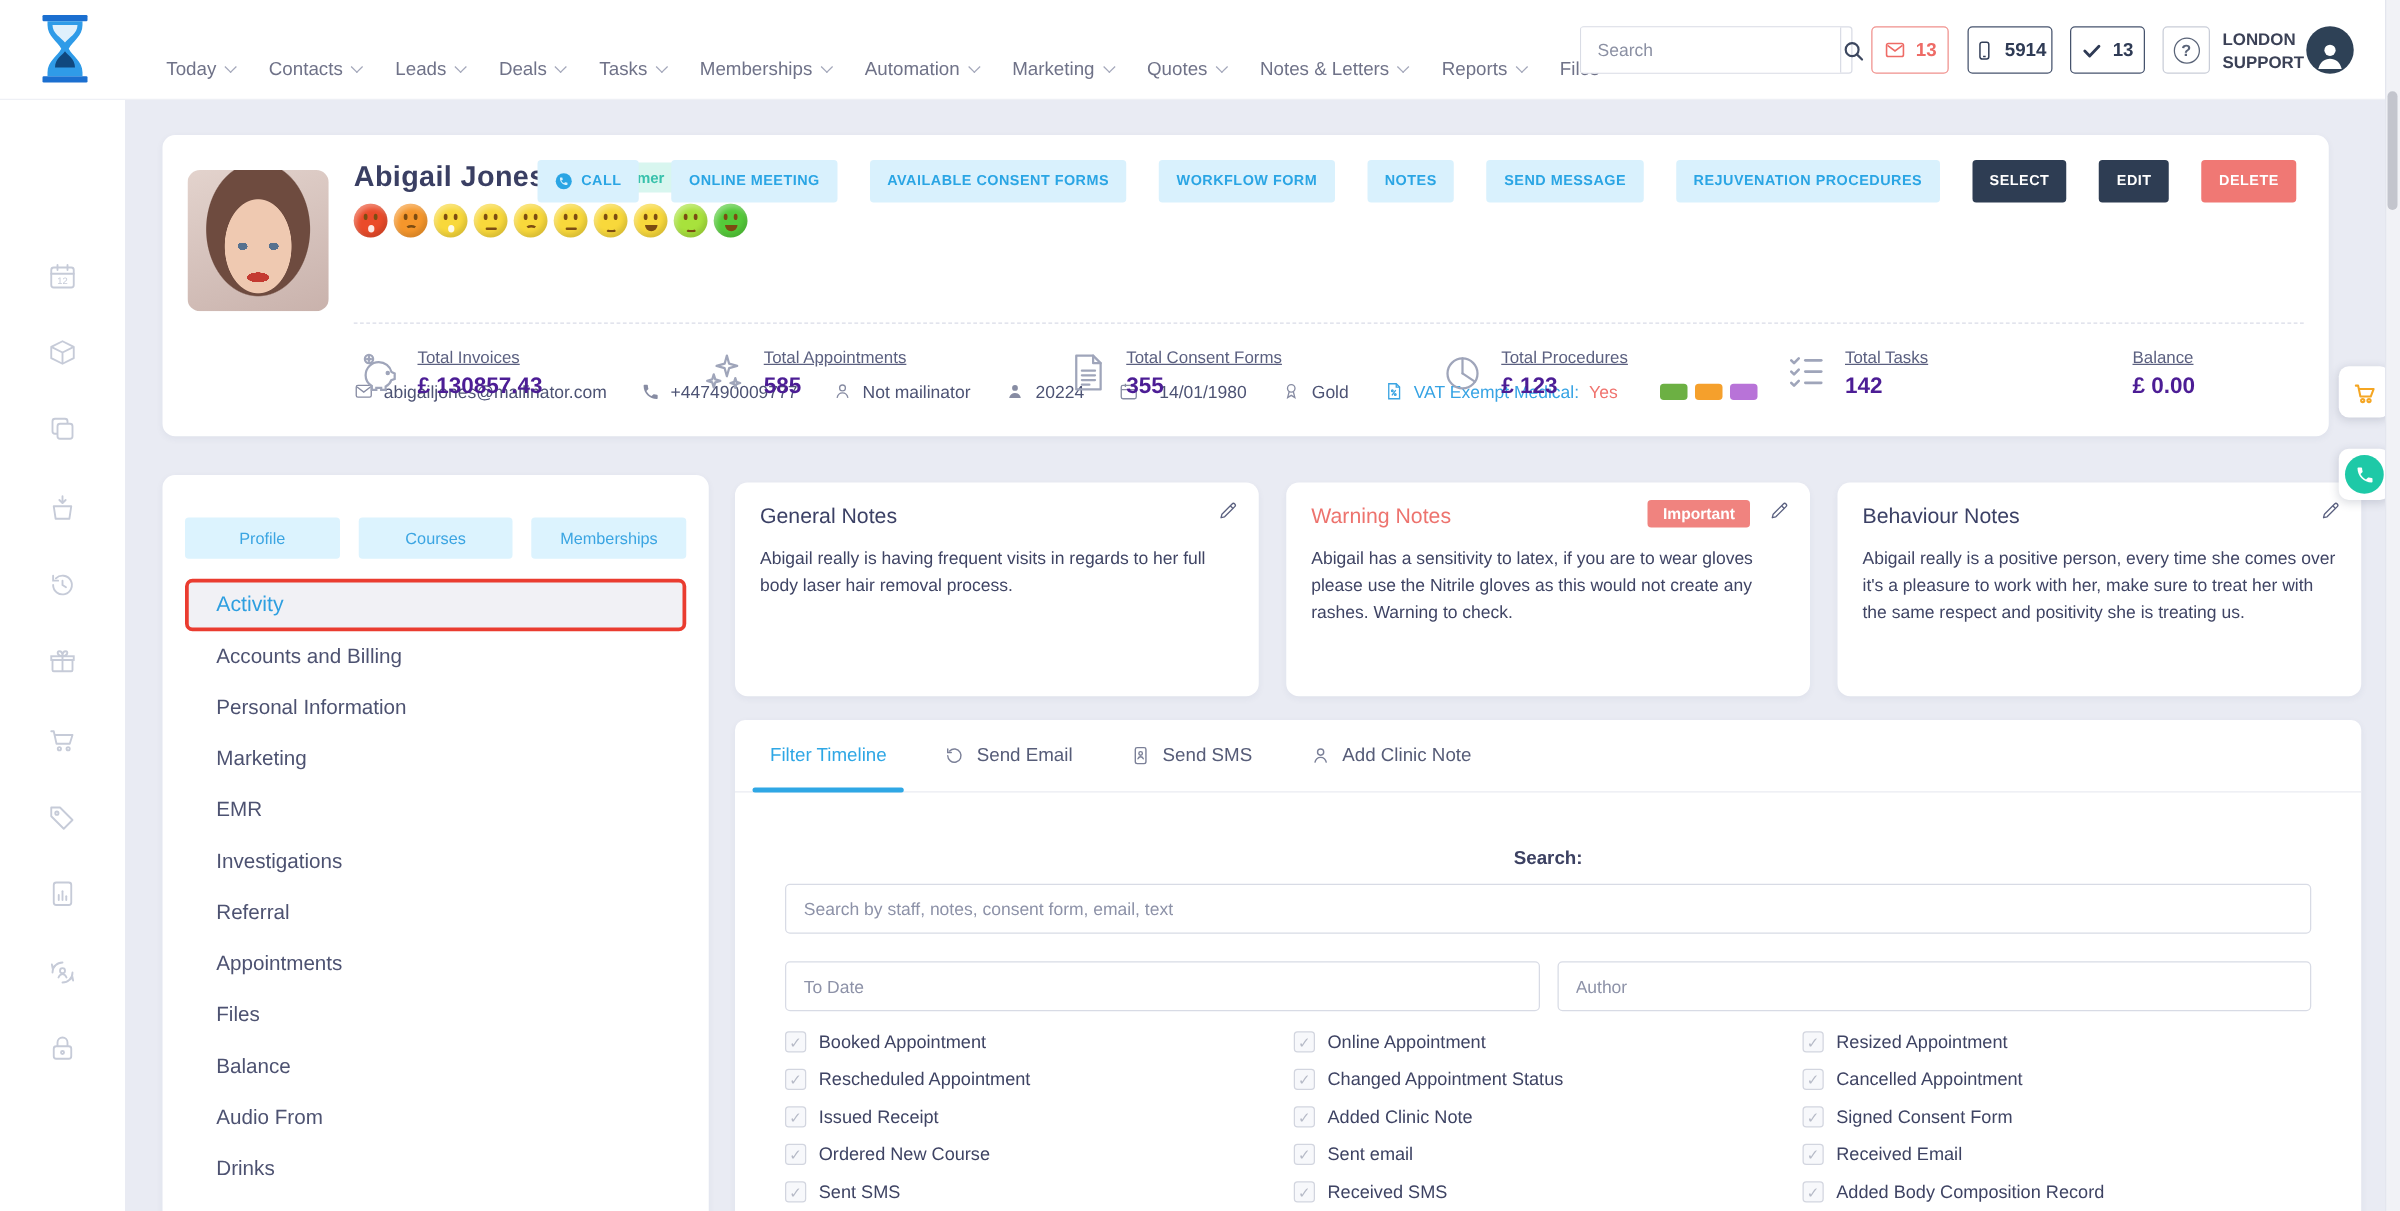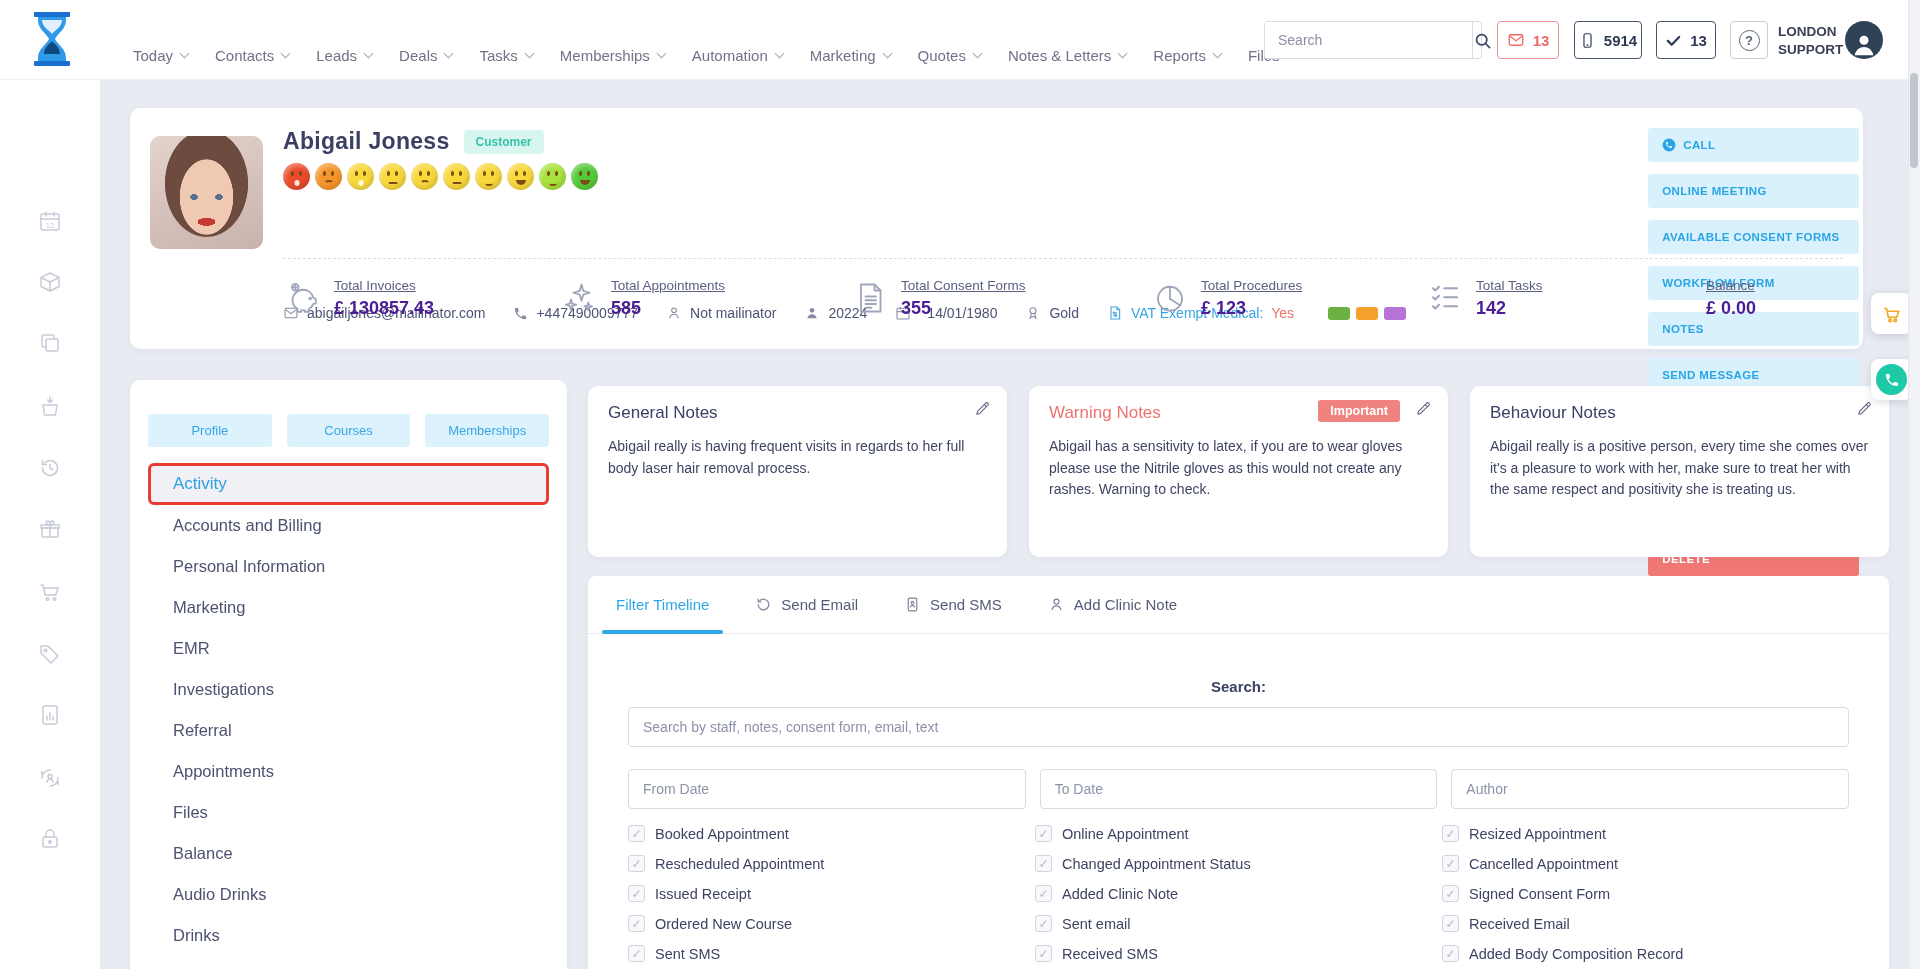--- a/index.html
+++ b/index.html
@@ -57,21 +57,21 @@
   .m-sadopen i { bottom:4px; width:5px; height:6px; background:rgba(255,255,255,.88); border-radius:50%; }
 
   .contact-row { position:absolute; left:153px; top:197px; display:flex; align-items:center; gap:28px; font-size:14px; color:#4d5374; }
   .c-item { display:flex; align-items:center; gap:8px; }
   .c-item .cicon { color:#878ca3; }
   .vat-label { color:#36a3e4; }
   .vat-value { color:#f0736e; }
   .chips { display:flex; gap:6px; margin-left:6px; }
   .chip { width:22px; height:13px; border-radius:3px; display:inline-block; }
 
-  .action-row { position:absolute; top:20px; right:4px; display:flex; gap:12px;flex-direction:column; }
+  .action-row { position:absolute; top:20px; right:26px; display:flex; gap:26px; }
   .btn { height:34px; border:none; border-radius:3px; font-size:11.5px; font-weight:700; letter-spacing:.4px; display:flex; align-items:center; padding:0 14px; gap:7px; cursor:pointer; font-family:inherit; white-space:nowrap; }
   .btn-light { background:#d9f1fd; color:#2aa5e4; }
   .btn-dark { background:#2e3d53; color:#fff; }
   .btn-danger { background:#f07874; color:#fff; }
 
   .dashed-div { position:absolute; left:153px; top:150px; width:1560px; border-top:1px dashed #d9dce8; }
   .stats { position:absolute; left:0; top:170px; width:100%; }
   .stat { position:absolute; display:flex; gap:13px; align-items:flex-start; }
   .stat .sicon { color:#9fa5ba; margin-top:2px; }
   .stat-label { font-size:13.5px; color:#5b6080; margin-bottom:5px;text-decoration:underline; }
@@ -516,21 +516,21 @@
   <div class="active-item">Activity</div>
   <div class="menu-item">Accounts and Billing</div>
   <div class="menu-item">Personal Information</div>
   <div class="menu-item">Marketing</div>
   <div class="menu-item">EMR</div>
   <div class="menu-item">Investigations</div>
   <div class="menu-item">Referral</div>
   <div class="menu-item">Appointments</div>
   <div class="menu-item">Files</div>
   <div class="menu-item">Balance</div>
-  <div class="menu-item">Audio Drinks</div>
+  <div class="menu-item">Audio From</div>
   <div class="menu-item">Drinks</div>
 </div>
 
 <div class="card note-card note-general">
   <div class="note-title">General Notes</div>
   <div class="pencil">
     <svg viewBox="0 0 24 24" width="17" height="17" fill="none" stroke="currentColor" stroke-width="1.5" stroke-linejoin="round">
         <path d="m4 20 1-4L16.5 4.5a2.1 2.1 0 0 1 3 3L8 19l-4 1z"></path>
         <line x1="14.5" y1="6.5" x2="17.5" y2="9.5"></line>
       </svg>
@@ -587,21 +587,20 @@
           <path d="M5.5 20c.8-3.7 3.4-6 6.5-6s5.7 2.3 6.5 6"></path>
         </svg>
       <span>Add Clinic Note</span>
     </div>
   </div>
 
   <div class="t-body">
     <div class="search-label">Search:</div>
     <input class="big-input" type="text" placeholder="Search by staff, notes, consent form, email, text" style="">
     <div class="date-row">
-      <input type="text" placeholder="From Date" style="">
       <input type="text" placeholder="To Date" style="">
       <input type="text" placeholder="Author" style="">
     </div>
     <div class="filters">
       <label class="filter">
           <span class="cb"></span>
           <span class="cb-label">Booked Appointment</span>
         </label>
       <label class="filter">
           <span class="cb"></span>

